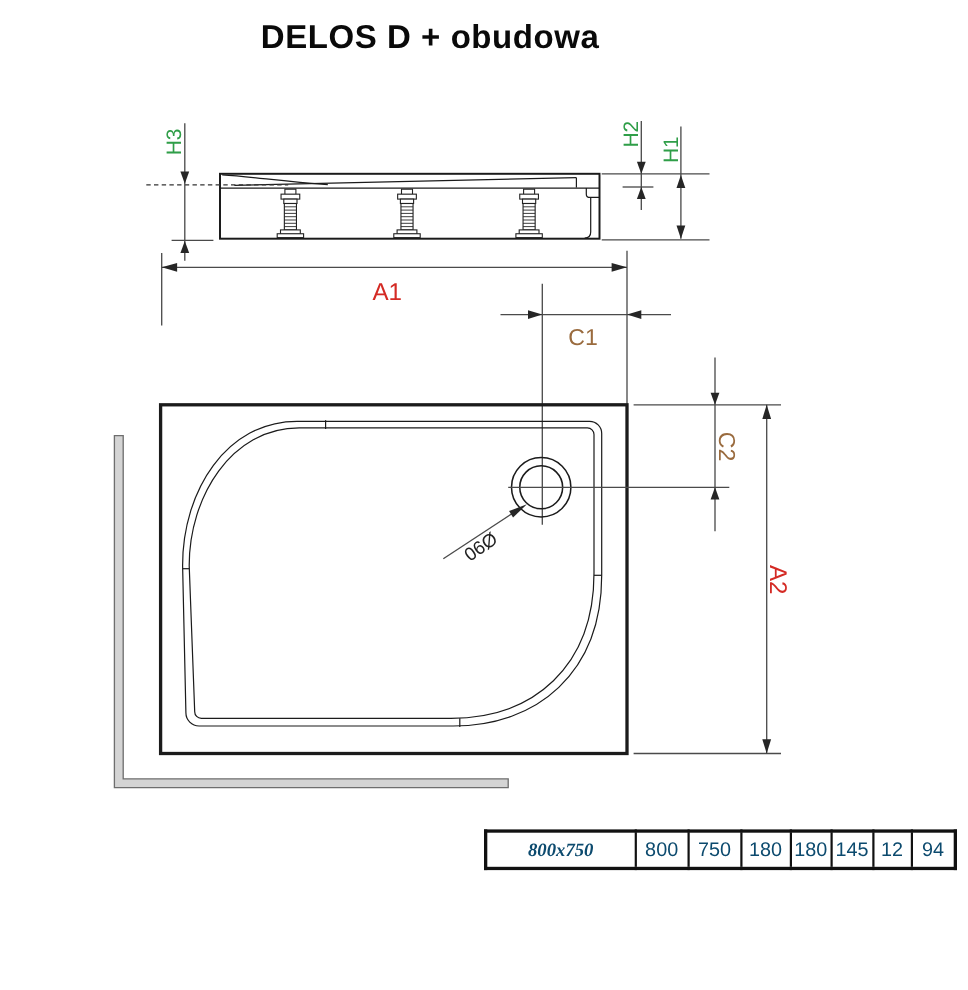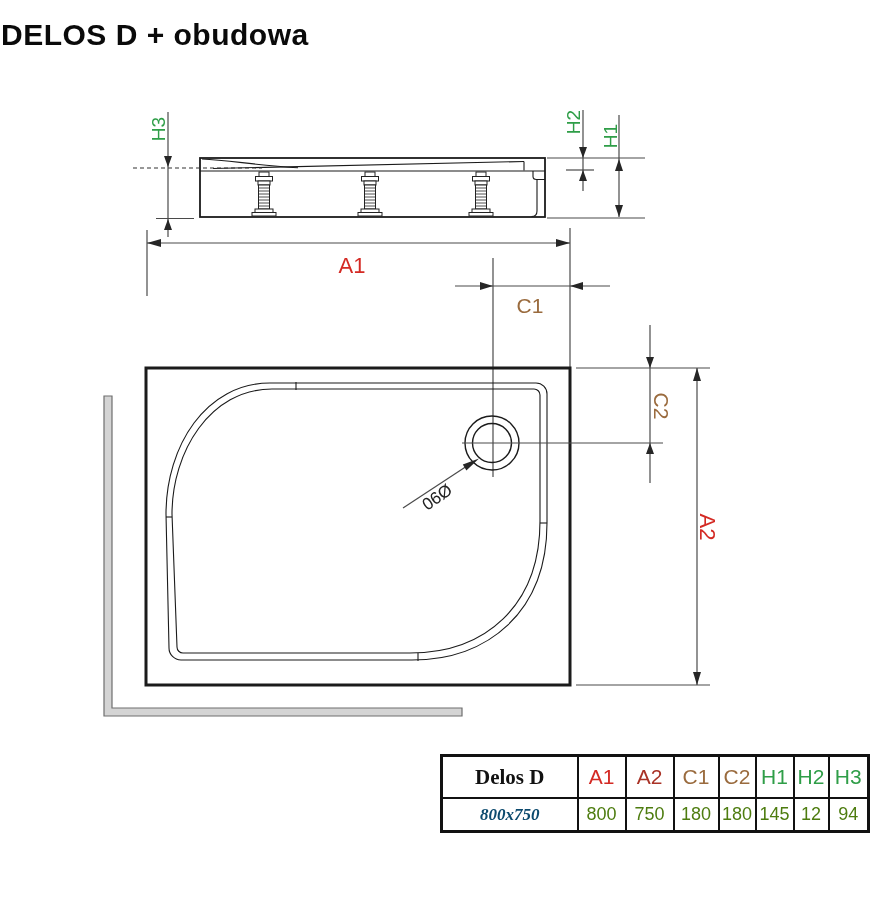--- a/index.html
+++ b/index.html
@@ -1,18 +1,18 @@
 <!DOCTYPE html>
 <html style="--red: #d42a24; --dark-red: #a93226; --brown: #9a6b3e; --green: #2f9e48; --line: #1b1b1b; --wall-fill: #d4d4d4; --wall-stroke: #6e6e6e;"><head>
 <meta charset="utf-8">
 <style>
   html,body{margin:0;padding:0;background:#fff;}
   #stage{position:relative;width:880px;height:900px;background:#fff;overflow:hidden;
          font-family:"Liberation Sans",sans-serif;}
-  .title{position:absolute;left:1px;top:14px;width:780px;text-align:left;
+  .title{position:absolute;left:1px;top:14px;width:780px;text-align:center;
          font-size:30px;line-height:42px;font-weight:600;color:#0a0a0a;letter-spacing:.5px;}
   svg{position:absolute;left:0;top:0;}
   
   .ln  {stroke:var(--line);stroke-width:1.4;fill:none;}
   .lnt {stroke:var(--line);stroke-width:1.1;fill:none;}
   .box {stroke:var(--line);stroke-width:1.8;fill:none;}
   .box2{stroke:var(--line);stroke-width:3;fill:none;}
   .dim {stroke:#4a4a4a;stroke-width:1.2;fill:none;}
   .dash{stroke:#333;stroke-width:1.1;fill:none;stroke-dasharray:4 3;}
   .arr {fill:#262626;stroke:none;}
@@ -27,21 +27,21 @@
   .t-drain{fill:#222;font-size:17px;}
   
   .table-wrap{position:absolute;left:440px;top:754px;}
   table{border-collapse:collapse;border:3px solid #111;background:#fff;}
   td{border:2px solid #111;text-align:center;vertical-align:middle;padding:0 2px;background:#fff;}
   tr.hdr td{height:40px;}
   tr.row td{height:31px;}
   td.name{font-family:"Liberation Serif",serif;font-weight:bold;font-size:21px;color:#111;}
   td.hcell{font-size:21px;}
   td.size{font-family:"Liberation Serif",serif;font-weight:bold;font-style:italic;font-size:17px;color:#0c4a6e;}
-  td.num{font-size:18px;color:#4d7c0f;}
+  td.num{font-size:18px;color:#0c4a6e;}
   .c-red{color:var(--red);} .c-darkred{color:var(--dark-red);}
   .c-brown{color:var(--brown);} .c-green{color:var(--green);}
 </style>
 </head>
 <body>
 
 <div id="stage">
 
   <div class="title">
     <div>DELOS D + obudowa</div>
@@ -172,30 +172,20 @@
         <col style="width:136px">
           <col style="width:48px">
           <col style="width:48px">
           <col style="width:45px">
         <col style="width:37px">
           <col style="width:38px">
           <col style="width:35px">
           <col style="width:40px">
       </colgroup>
       <tbody>
-          <tr class="hdr">
-        <td class="name">Delos D</td>
-        <td class="hcell c-red">A1</td>
-        <td class="hcell c-darkred">A2</td>
-        <td class="hcell c-brown">C1</td>
-        <td class="hcell c-brown">C2</td>
-        <td class="hcell c-green">H1</td>
-        <td class="hcell c-green">H2</td>
-        <td class="hcell c-green">H3</td>
-      </tr>
       <tr class="row">
         <td class="size">800x750</td>
         <td class="num">800</td>
         <td class="num">750</td>
         <td class="num">180</td>
         <td class="num">180</td>
         <td class="num">145</td>
         <td class="num">12</td>
         <td class="num">94</td>
       </tr>

